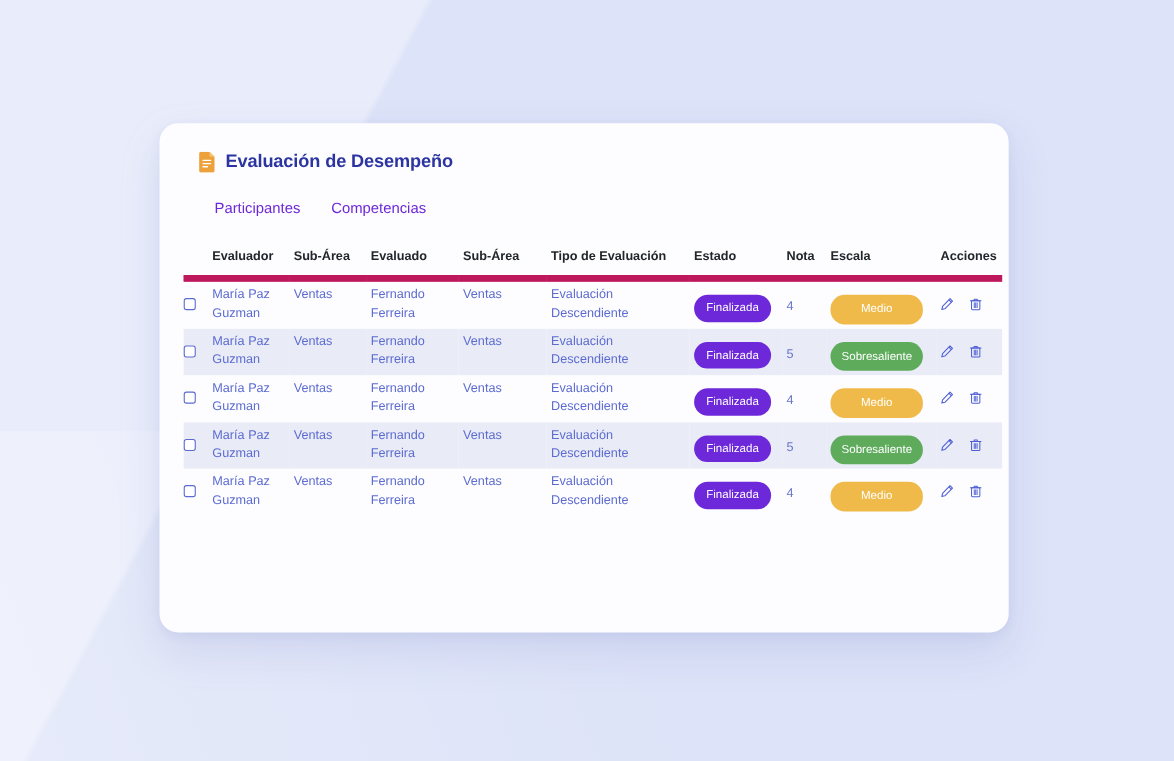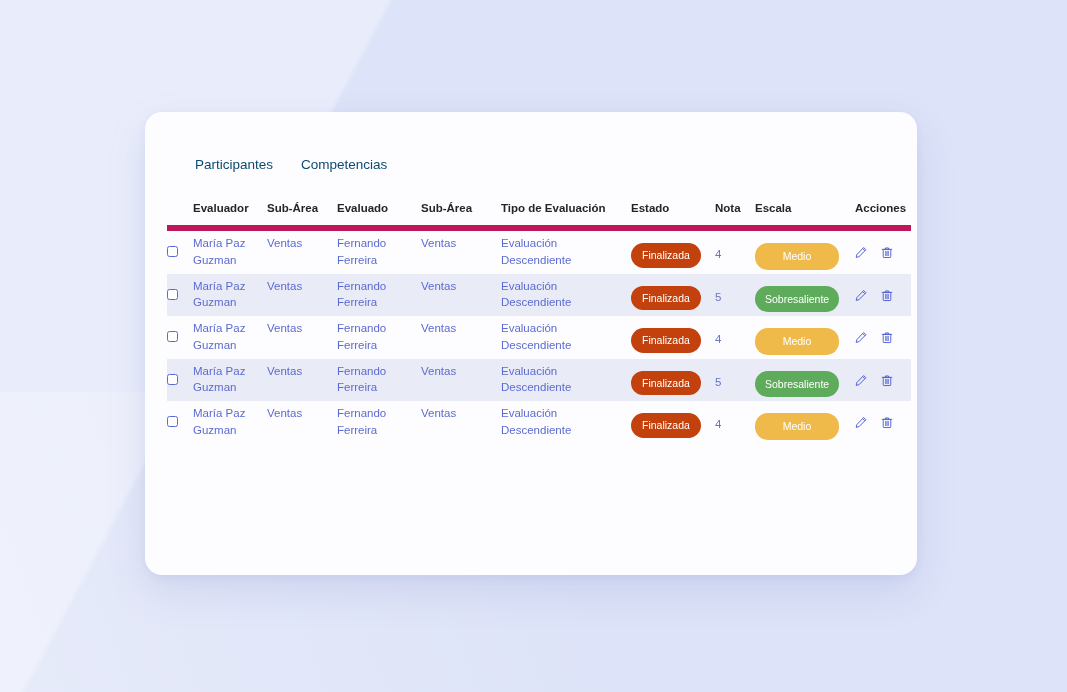--- a/index.html
+++ b/index.html
@@ -56,21 +56,21 @@
   
   .tabs {
     display: flex;
     align-items: flex-end;
     gap: 0px;
     margin-top: 18px;
     margin-left: 14px;
   }
   .tab {
     font-size: 13.5px;
-    color: #0c4a6e;
+    color: #6d28d9;
     padding: 7px 14px 8px 14px;
     cursor: pointer;
     white-space: nowrap;
     background: transparent;
     border: none;
     font-family: "Liberation Sans", sans-serif;
   }
   .tab.active {
     color: #4e5fd4;
     background: #e6e9f9;
@@ -137,21 +137,21 @@
     display: inline-block;
     font-size: 10.5px;
     color: #ffffff;
     border-radius: 13px;
     text-align: center;
     line-height: 1;
     white-space: nowrap;
     cursor: pointer;
   }
   .badge-estado {
-    background: #c2410c;
+    background: #6d28d9;
     padding: 7px 11px;
     font-weight: normal;
   }
   .badge-escala {
     padding: 8px 10px;
     min-width: 84px;
   }
 
   td.cell-estado, td.cell-escala { padding-top: 12px; }
   td.cell-nota { color: #6773c9; padding-top: 15px; }
@@ -170,20 +170,32 @@
   .act-ico { width: 12px; height: 13px; display: block; }
 </style>
 </head>
 <body>
 
 <div class="bg-wedge-a"></div>
 <div class="bg-wedge-b"></div>
 
 <div class="card">
 
+  <div class="card-header">
+    <span class="doc-icon-wrap">
+      <svg class="doc-icon" viewBox="0 0 15 19" xmlns="http://www.w3.org/2000/svg">
+        <path d="M1.6 0 H9.4 L14 4.4 V17.2 A1.7 1.7 0 0 1 12.3 18.9 H1.6 A1.7 1.7 0 0 1 0 17.2 V1.7 A1.7 1.7 0 0 1 1.6 0 Z" fill="#eda13a"></path>
+        <path d="M9.4 0 L14 4.4 H10.4 A1 1 0 0 1 9.4 3.4 Z" fill="#f6c277"></path>
+        <rect x="3" y="7.2" width="8" height="1.25" rx="0.6" fill="#fff"></rect>
+        <rect x="3" y="10.1" width="8" height="1.25" rx="0.6" fill="#fff"></rect>
+        <rect x="3" y="13" width="5.2" height="1.25" rx="0.6" fill="#fff"></rect>
+      </svg>
+    </span>
+    <div class="card-title">Evaluación de Desempeño</div>
+  </div>
 
   <div class="tabs">
     <button class="tab">
       <span>Participantes</span>
     </button>
     <button class="tab">
       <span>Competencias</span>
     </button>
   </div>
 

